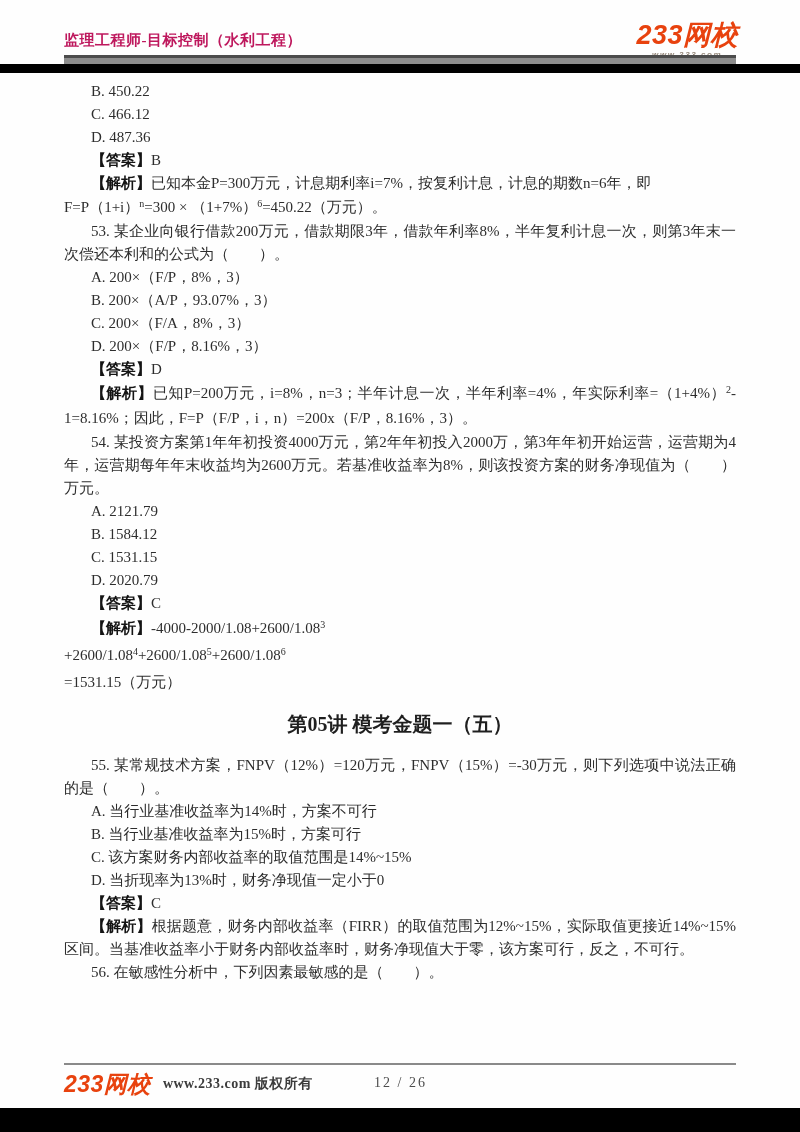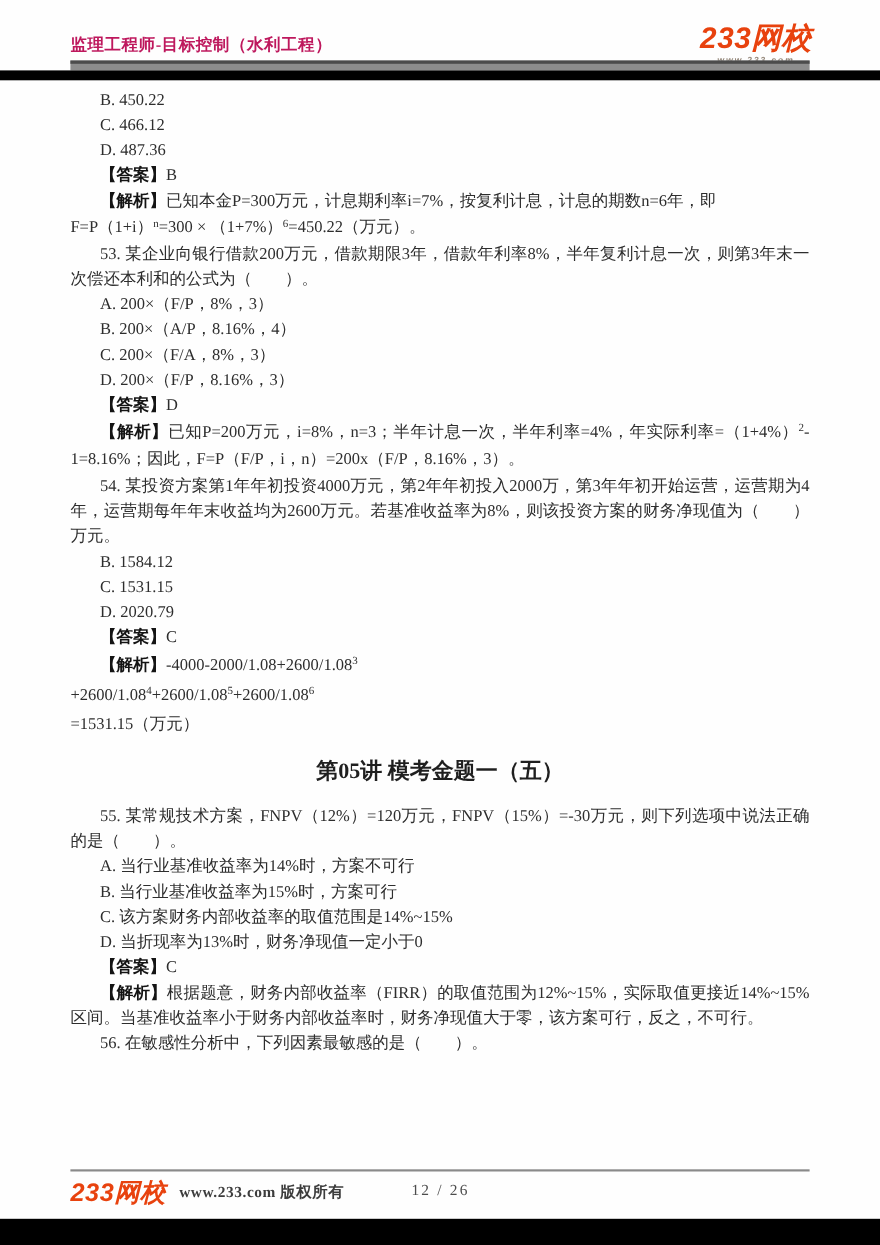--- a/index.html
+++ b/index.html
@@ -77,29 +77,30 @@
       <p class="indent">C. 466.12</p>
       <p class="indent">D. 487.36</p>
       <p class="indent"><span class="label">【答案】</span><span>B</span></p>
       <p class="indent"><span class="label">【解析】</span><span>已知本金P=300万元，计息期利率i=7%，按复利计息，计息的期数n=6年，即</span></p>
       <p class="formula"><span>F=P（1+i）</span><sup>n</sup><span>=300 × （1+7%）</span><sup>6</sup><span>=450.22（万元）。</span></p>
     </section>
 
     <section>
       <p class="indent">53. 某企业向银行借款200万元，借款期限3年，借款年利率8%，半年复利计息一次，则第3年末一次偿还本利和的公式为（　　）。</p>
       <p class="indent">A. 200×（F/P，8%，3）</p>
-      <p class="indent">B. 200×（A/P，8.16%，4）</p>
+      <p class="indent">B. 200×（A/P，93.07%，3）</p>
       <p class="indent">C. 200×（F/A，8%，3）</p>
       <p class="indent">D. 200×（F/P，8.16%，3）</p>
       <p class="indent"><span class="label">【答案】</span><span>D</span></p>
       <p class="indent formula"><span class="label">【解析】</span><span>已知P=200万元，i=8%，n=3；半年计息一次，半年利率=4%，年实际利率=（1+4%）</span><sup>2</sup><span>-1=8.16%；因此，F=P（F/P，i，n）=200x（F/P，8.16%，3）。</span></p>
     </section>
 
     <section>
       <p class="indent">54. 某投资方案第1年年初投资4000万元，第2年年初投入2000万，第3年年初开始运营，运营期为4年，运营期每年年末收益均为2600万元。若基准收益率为8%，则该投资方案的财务净现值为（　　）万元。</p>
+      <p class="indent">A. 2121.79</p>
       <p class="indent">B. 1584.12</p>
       <p class="indent">C. 1531.15</p>
       <p class="indent">D. 2020.79</p>
       <p class="indent"><span class="label">【答案】</span><span>C</span></p>
       <p class="indent formula-tall"><span class="label">【解析】</span><span>-4000-2000/1.08+2600/1.08</span><sup>3</sup></p>
       <p class="formula-tall"><span>+2600/1.08</span><sup>4</sup><span>+2600/1.08</span><sup>5</sup><span>+2600/1.08</span><sup>6</sup></p>
       <p class="formula-tall">=1531.15（万元）</p>
     </section>
 
     <h2 class="section-heading">第05讲 模考金题一（五）</h2>

